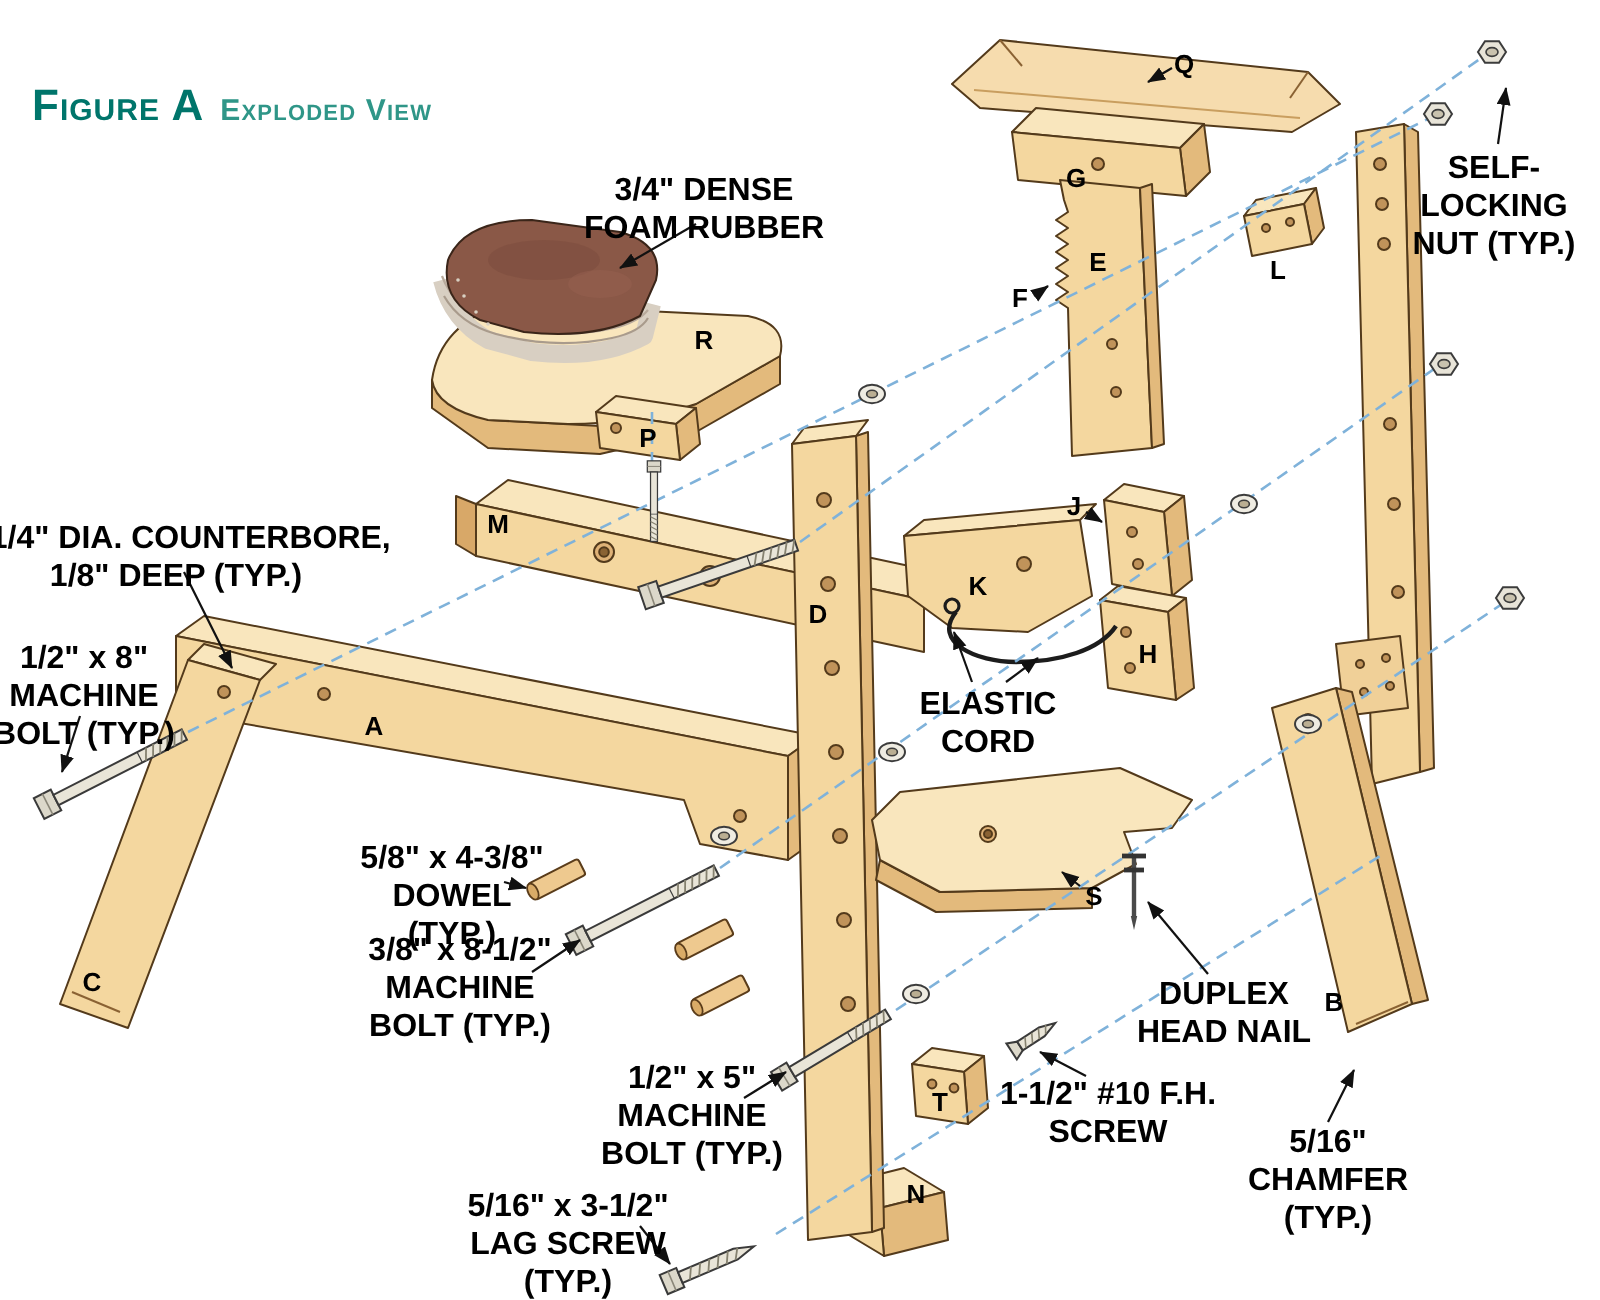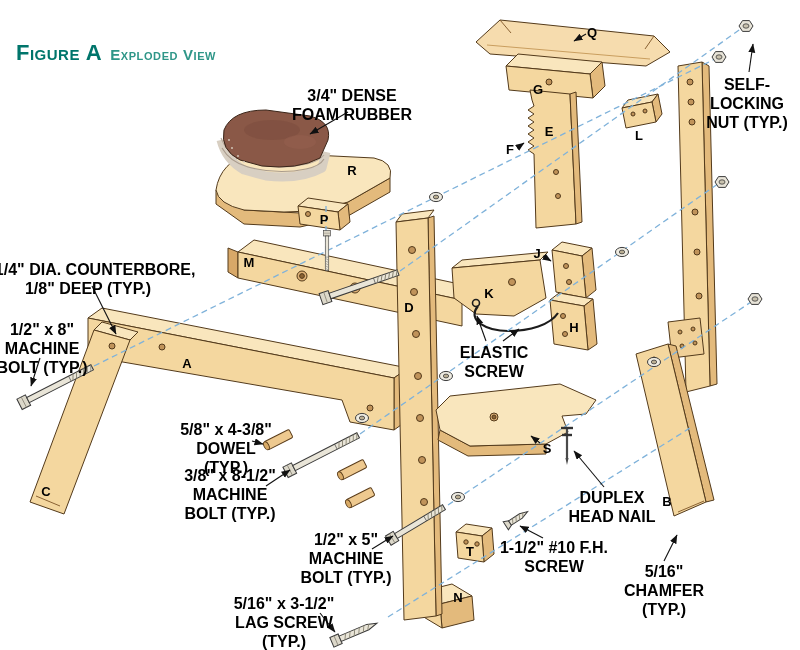--- a/index.html
+++ b/index.html
@@ -326,21 +326,21 @@
 <div class="callout" style="left:230px;top:466px">3/8" x 8-1/2"
 MACHINE
 BOLT (TYP.)</div>
 <div class="callout" style="left:346px;top:530px">1/2" x 5"
 MACHINE
 BOLT (TYP.)</div>
 <div class="callout" style="left:284px;top:594px">5/16" x 3-1/2"
 LAG SCREW
 (TYP.)</div>
 <div class="callout" style="left:494px;top:343px">ELASTIC
-SCREW</div>
+CORD</div>
 <div class="callout" style="left:612px;top:488px">DUPLEX
 HEAD NAIL</div>
 <div class="callout" style="left:554px;top:538px">1-1/2" #10 F.H.
 SCREW</div>
 <div class="callout" style="left:664px;top:562px">5/16"
 CHAMFER
 (TYP.)</div>
 
 <div class="pl" style="left:187px;top:363px">A</div>
 <div class="pl" style="left:667px;top:501px">B</div>

